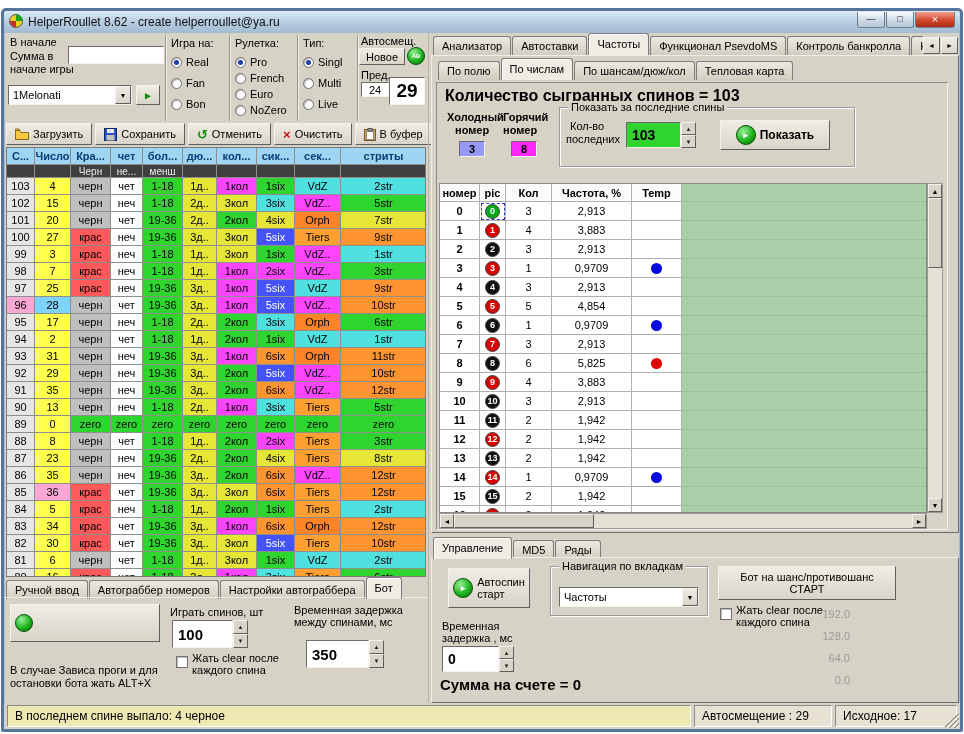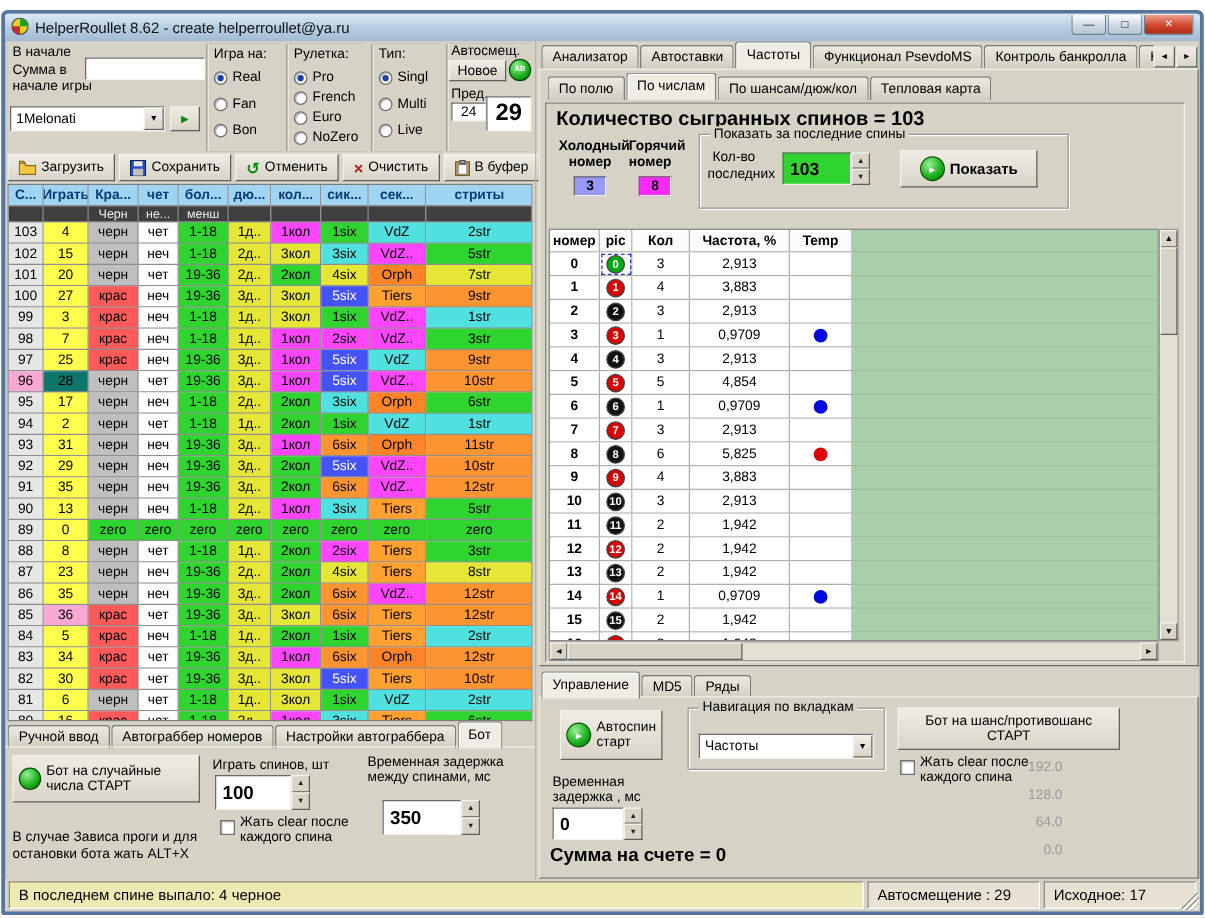--- a/index.html
+++ b/index.html
@@ -220,21 +220,21 @@
               <rect x="2.5" y="3.5" width="7" height="8" fill="#fff" stroke="#888"></rect>
               <rect x="4" y="0.5" width="4" height="2.5" fill="#a8a8a8" stroke="#555"></rect>
             </svg>
           <span>В буфер</span>
         </span>
       </div>
 
       <div id="history-table">
           <div class="hrow hhead">
             <div class="hcell c0">С...</div>
-            <div class="hcell c1">Играть</div>
+            <div class="hcell c1">Число</div>
             <div class="hcell c2">Кра...</div>
             <div class="hcell c3">чет</div>
             <div class="hcell c4">бол...</div>
             <div class="hcell c5">дю...</div>
             <div class="hcell c6">кол...</div>
             <div class="hcell c7">сик...</div>
             <div class="hcell c8">сек...</div>
             <div class="hcell c9">стриты</div>
           </div>
           <div class="hrow hsub">
@@ -328,21 +328,21 @@
             <div class="hcell c3" style="background: rgb(255, 255, 255); color: rgb(0, 0, 0);">неч</div>
             <div class="hcell c4" style="background: rgb(47, 212, 47); color: rgb(0, 0, 0);">19-36</div>
             <div class="hcell c5" style="background: rgb(230, 230, 54); color: rgb(0, 0, 0);">3д..</div>
             <div class="hcell c6" style="background: rgb(255, 69, 255); color: rgb(0, 0, 0);">1кол</div>
             <div class="hcell c7" style="background: rgb(69, 83, 255); color: rgb(255, 255, 255);">5six</div>
             <div class="hcell c8" style="background: rgb(79, 224, 224); color: rgb(0, 0, 0);">VdZ</div>
             <div class="hcell c9" style="background: rgb(255, 148, 48); color: rgb(0, 0, 0);">9str</div>
           </div>
           <div class="hrow">
             <div class="hcell c0" style="background: #f9a8d4; color: rgb(0, 0, 0);">96</div>
-            <div class="hcell c1" style="background: #0f766e; color: rgb(0, 0, 0);">28</div>
+            <div class="hcell c1" style="background: #7dd3fc; color: rgb(0, 0, 0);">28</div>
             <div class="hcell c2" style="background: rgb(191, 191, 191); color: rgb(0, 0, 0);">черн</div>
             <div class="hcell c3" style="background: rgb(255, 255, 255); color: rgb(0, 0, 0);">чет</div>
             <div class="hcell c4" style="background: rgb(47, 212, 47); color: rgb(0, 0, 0);">19-36</div>
             <div class="hcell c5" style="background: rgb(230, 230, 54); color: rgb(0, 0, 0);">3д..</div>
             <div class="hcell c6" style="background: rgb(255, 69, 255); color: rgb(0, 0, 0);">1кол</div>
             <div class="hcell c7" style="background: rgb(69, 83, 255); color: rgb(255, 255, 255);">5six</div>
             <div class="hcell c8" style="background: rgb(255, 69, 255); color: rgb(0, 0, 0);">VdZ..</div>
             <div class="hcell c9" style="background: rgb(255, 148, 48); color: rgb(0, 0, 0);">10str</div>
           </div>
           <div class="hrow">
@@ -542,21 +542,20 @@
       <div class="tabs" id="bot-tabs">
           <div class="tab">Ручной ввод</div>
           <div class="tab">Автограббер номеров</div>
           <div class="tab">Настройки автограббера</div>
           <div class="tab active">Бот</div>
         </div>
 
       <div class="bot-panel">
         <span class="btn abs" style="left:6px;top:6px;width:150px;height:38px;justify-content:flex-start;padding:0 4px;">
           <span class="sphere s18"></span>
-          <span class="two-line" style="font-size:11px;">Бот на случайные числа СТАРТ</span>
         </span>
         <div class="lbl" style="left:166px;top:8px;">Играть спинов, шт</div>
         <div class="spinbox" style="left:168px;top:22px;width:76px;height:28px;">
           <div class="spin-val" style="font-size:15px;">100</div>
           <div class="spin-btns">
             <div class="spin-btn">▲</div>
             <div class="spin-btn">▼</div>
           </div>
         </div>
         <div class="lbl" style="left:290px;top:6px;">Временная задержка</div>

